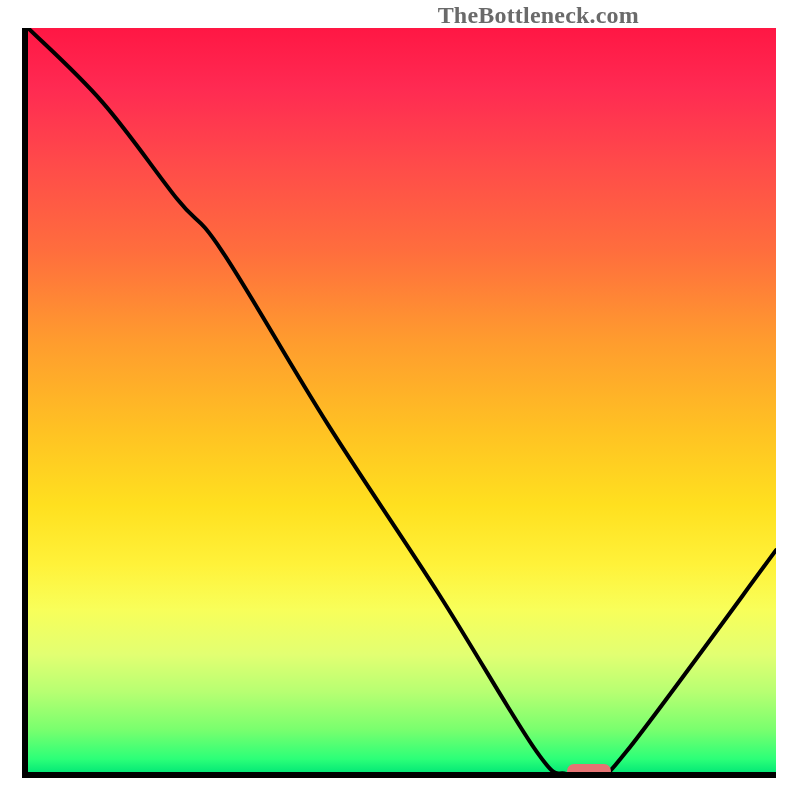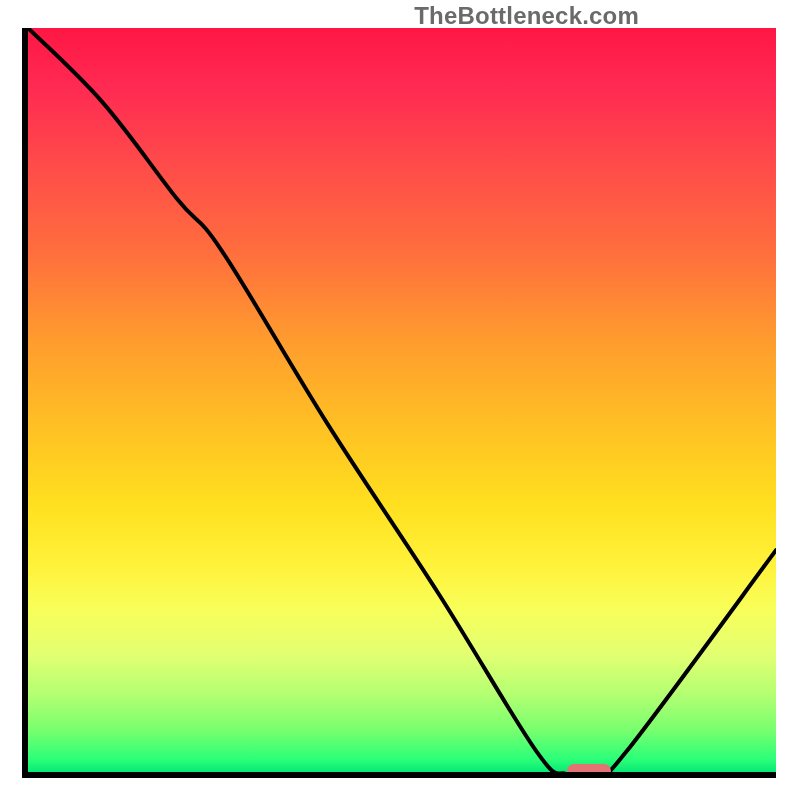--- a/index.html
+++ b/index.html
@@ -8,20 +8,21 @@
     width: 800px;
     height: 800px;
     background: #ffffff;
     overflow: hidden;
     font-family: Arial, Helvetica, sans-serif;
   }
   .chart {
     position: relative;
     width: 649px;
     height: 800px;
+    font-family: Liberation Serif, serif;
   }
   .watermark {
     position: absolute;
     top: 2px;
     right: 10px;
     font-size: 24px;
     font-weight: 600;
     color: #6a6a6a;
     letter-spacing: 0.2px;
     z-index: 20;

